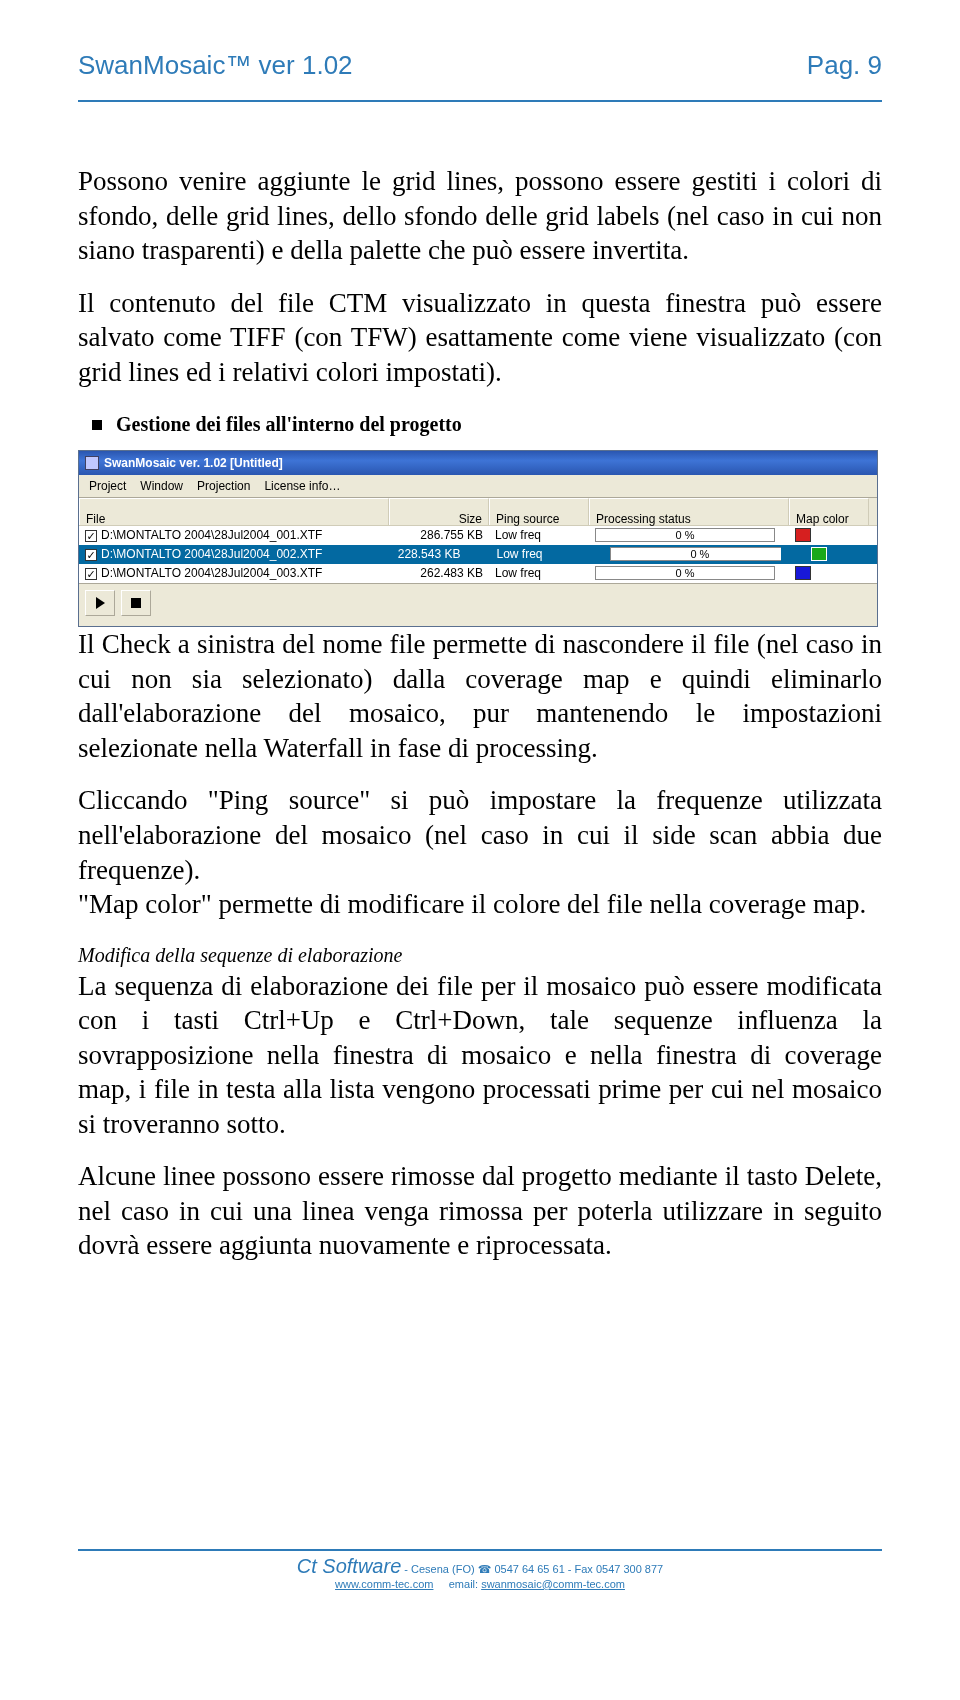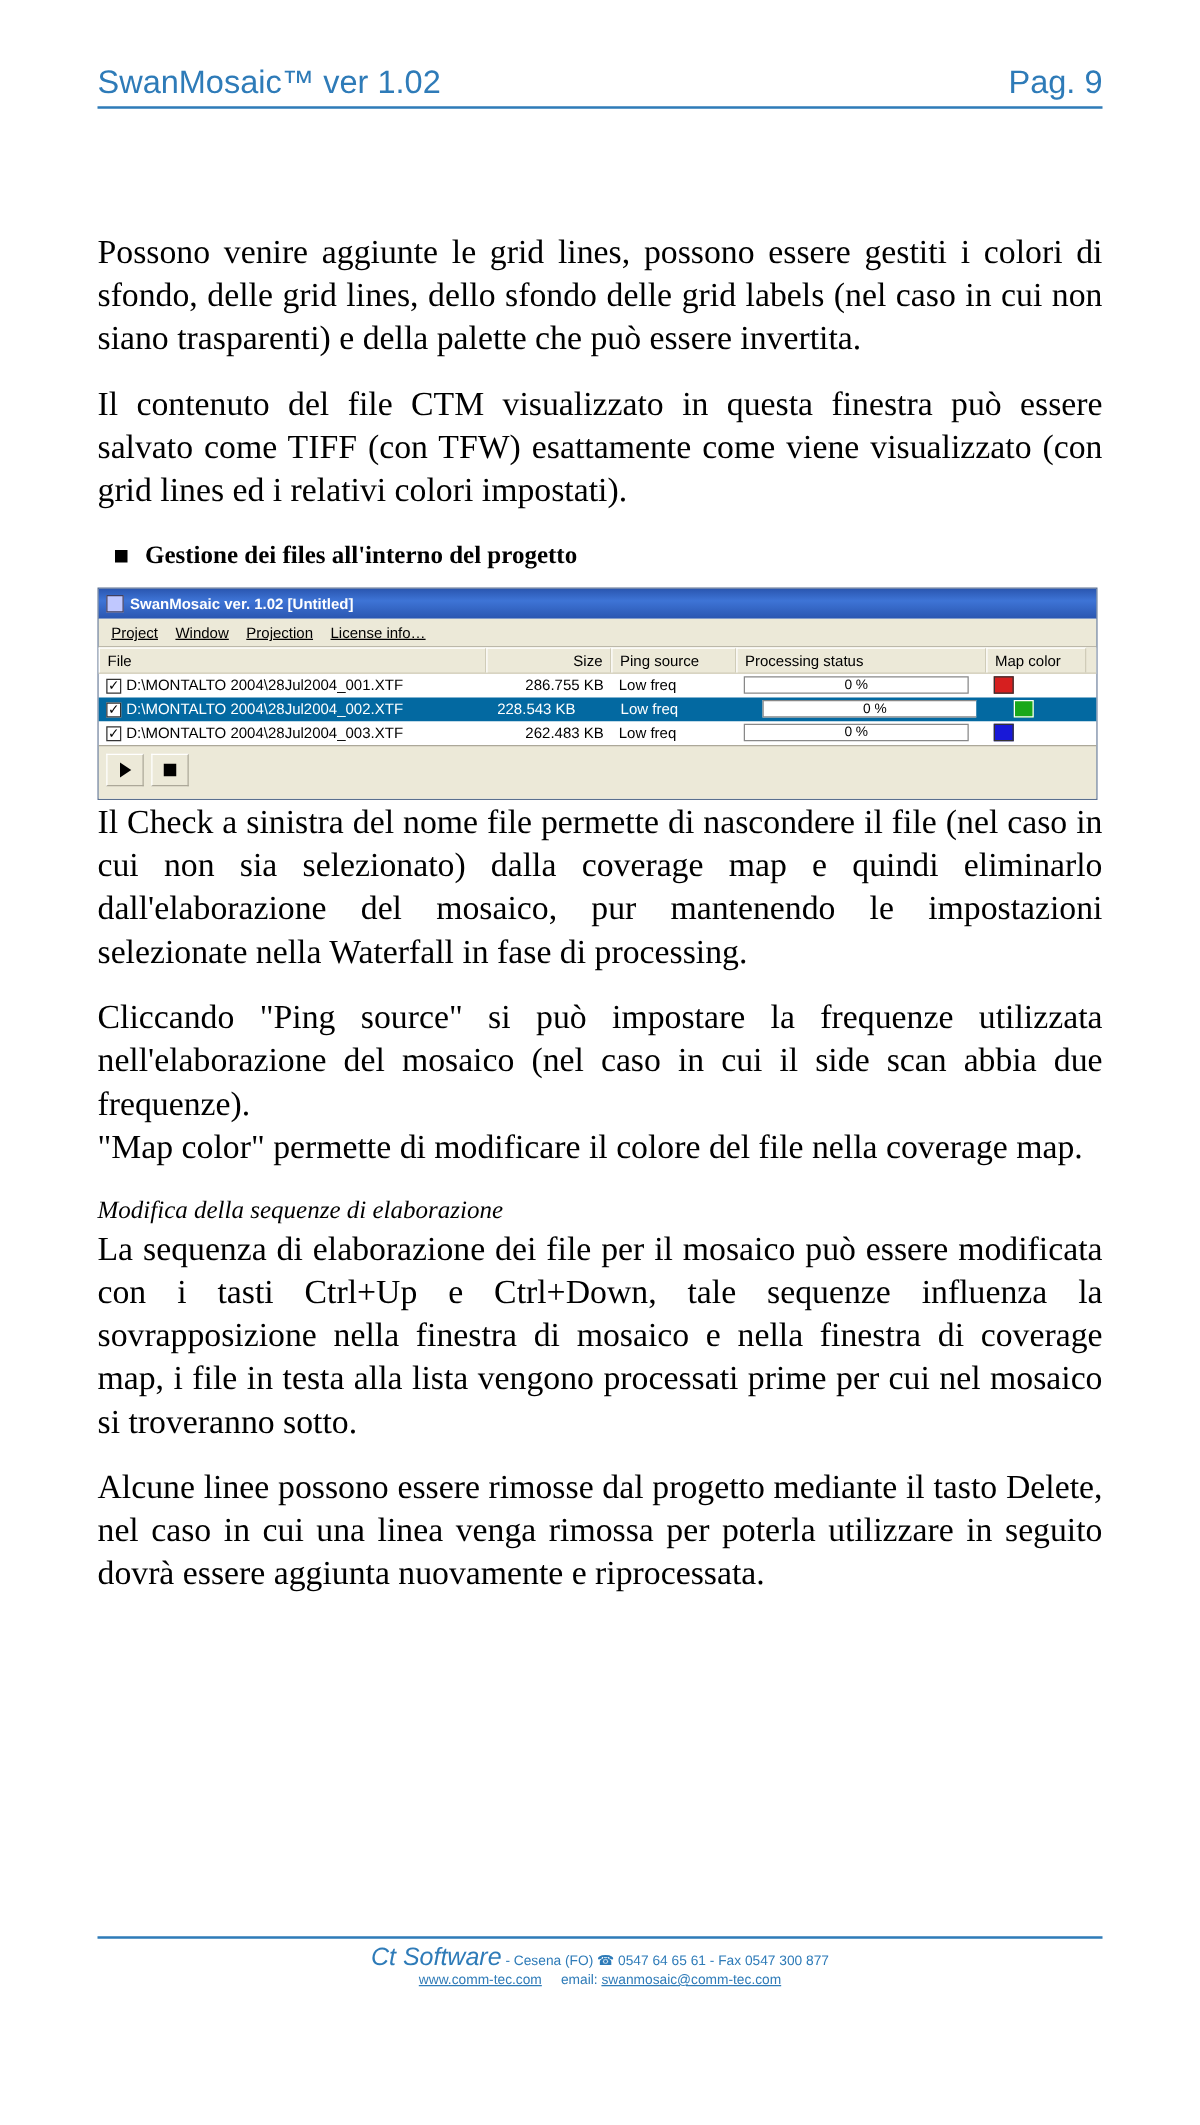--- a/index.html
+++ b/index.html
@@ -13,22 +13,22 @@
   .page {
     padding: 50px 78px 30px 78px;
     min-height: 1620px;
     position: relative;
   }
   .header-row {
     display: flex;
     justify-content: space-between;
     align-items: baseline;
     border-bottom: 2px solid #2e7bb8;
-    padding-bottom: 4px;
-    margin-bottom: 97px;
+    padding-bottom: 19px;
+    margin-bottom: 62px;
   }
   .hdr-left, .hdr-right {
     font-family: "Comic Sans MS", cursive, sans-serif;
     color: #2e7bb8;
     font-size: 26px;
   }
   .body-text {
     font-size: 27px;
     line-height: 1.28;
     text-align: justify;
@@ -78,35 +78,35 @@
     border: 1px solid #404060;
     margin-right: 5px;
   }
   .menubar {
     background: #ece9d8;
     padding: 4px 10px;
     border-bottom: 1px solid #aca899;
     display: flex;
     gap: 14px;
   }
-  .menubar span { cursor: default; text-decoration: underline; }
+  .menubar span { cursor: default; }
   .listview {
     background: #fff;
   }
   .lv-head {
     display: flex;
     background: #ece9d8;
     border-bottom: 1px solid #d0ccb8;
     font-size: 12px;
   }
   .lv-head .col {
     border-right: 1px solid #d0ccb8;
     border-top: 1px solid #fff;
     border-left: 1px solid #fff;
-    padding: 3px 6px;
+    padding: 13px 6px;
     height: 20px;
   }
   .col-file   { width: 310px; }
   .col-size   { width: 100px; text-align: right; }
   .col-ping   { width: 100px; }
   .col-proc   { width: 200px; }
   .col-color  { width: 80px; }
   .lv-row {
     display: flex;
     align-items: center;

